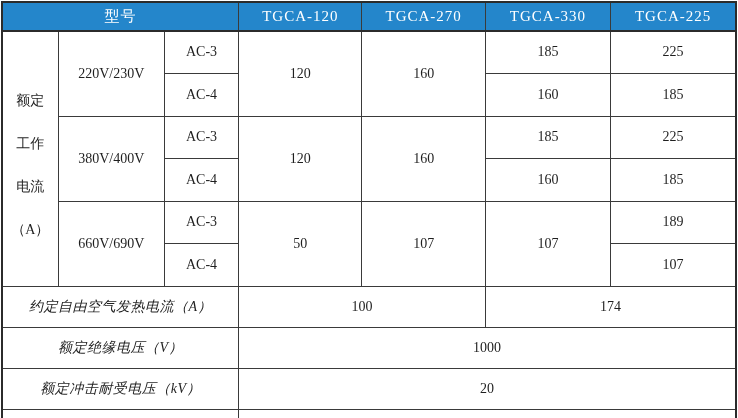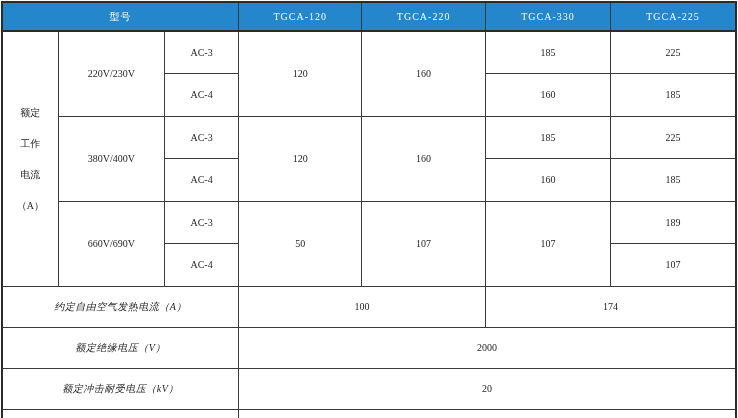--- a/index.html
+++ b/index.html
@@ -26,39 +26,39 @@
     width: 736px;
     margin: 1px 1px 0 1px;
     border-collapse: collapse;
     table-layout: fixed;
     color: var(--text);
   }
   table.spec td, table.spec th {
     border: 1px solid var(--border);
     text-align: center;
     vertical-align: middle;
-    font-size: 10px;
+    font-size: 14px;
     font-weight: normal;
     overflow: hidden;
   }
   table.spec { border: 2px solid var(--outer-border); }
   tr.head th {
     background: var(--header-bg);
     color: var(--header-text);
     height: 29px;
-    font-size: 10px;
+    font-size: 15px;
     letter-spacing: 1px;
     border-bottom: 2px solid var(--outer-border);
   }
   tr.r42 { height: 42px; }
   tr.r43 { height: 43px; }
   tr.r41 { height: 41px; }
   tr.partial { height: 30px; }
   td.big-label { font-size: 15px; }
-  td.big-label .lbl-line { line-height: 31px; }
+  td.big-label .lbl-line { line-height: 31px; margin-top: 12px; }
   td.num { font-size: 14px; }
   td.label-cell { font-size: 15px; letter-spacing: 0.5px; font-style: italic; }
 </style>
 </head>
 <body>
 
 <div class="page">
   <table class="spec">
     <colgroup>
       <col style="width:56px">
@@ -67,21 +67,21 @@
       <col style="width:123px">
         <col style="width:123px">
         <col style="width:125px">
         <col style="width:125px">
     </colgroup>
 
     <tbody>
         <tr class="head">
       <th colspan="3">型号</th>
       <th>TGCA-120</th>
-      <th>TGCA-220</th>
+      <th>TGCA-270</th>
       <th>TGCA-330</th>
       <th>TGCA-225</th>
     </tr>
 
     <tr class="r42">
       <td rowspan="6" class="big-label">
         <div class="lbl-line">额定</div>
         <div class="lbl-line">工作</div>
         <div class="lbl-line">电流</div>
         <div class="lbl-line">（A）</div>
@@ -130,21 +130,21 @@
     </tr>
 
     <tr class="r41">
       <td colspan="3" class="label-cell">约定自由空气发热电流（A）</td>
       <td colspan="2" class="num">100</td>
       <td colspan="2" class="num">174</td>
     </tr>
 
     <tr class="r41">
       <td colspan="3" class="label-cell">额定绝缘电压（V）</td>
-      <td colspan="4" class="num">2000</td>
+      <td colspan="4" class="num">1000</td>
     </tr>
 
     <tr class="r41">
       <td colspan="3" class="label-cell">额定冲击耐受电压（kV）</td>
       <td colspan="4" class="num">20</td>
     </tr>
 
     <tr class="partial">
       <td colspan="3"></td>
       <td colspan="4"></td>

